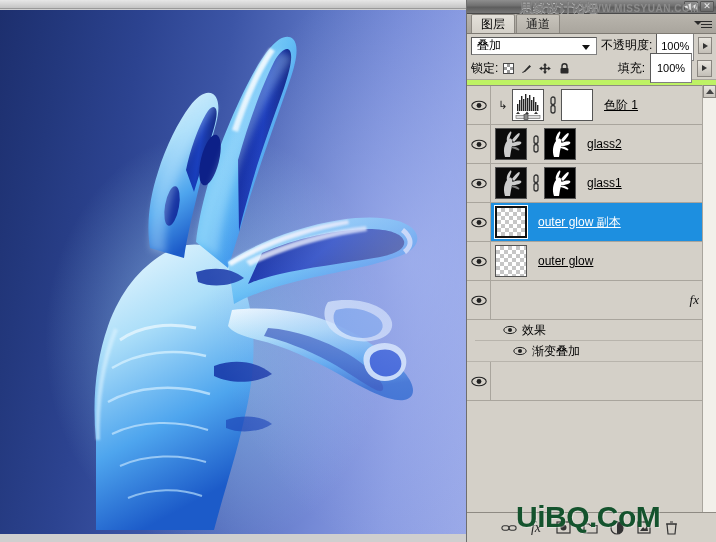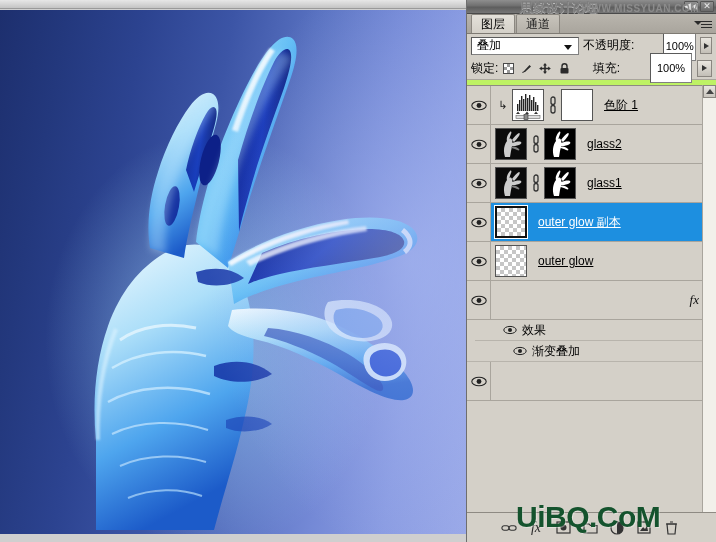--- a/index.html
+++ b/index.html
@@ -134,21 +134,21 @@
   #blend-arrow {
     position:absolute; right: 6px; top: 7px;
     width:0;height:0;border-left:4px solid transparent;
     border-right:4px solid transparent;border-top:5px solid #111;
   }
   .lbl { font-size: 12px; color: #000; white-space: nowrap; }
   .numbox {
     width: 42px; height: 30px; background: #fff;
     border: 1px solid #808080; border-top-color:#5a5a5a; border-left-color:#5a5a5a;
     display:flex; align-items:center; justify-content:center;
-    font-size: 11px; font-family: "Liberation Sans", sans-serif; margin-left: 25px;
+    font-size: 11px; font-family: "Liberation Sans", sans-serif;
   }
   .spin {
     width: 15px; height: 17px;
     background: linear-gradient(#e9e6df,#c3bfb7);
     border: 1px solid #8a8680;
     display:flex; align-items:center; justify-content:center;
   }
   .spin i {
     width:0;height:0;border-top:3px solid transparent;
     border-bottom:3px solid transparent;border-left:5px solid #333;

